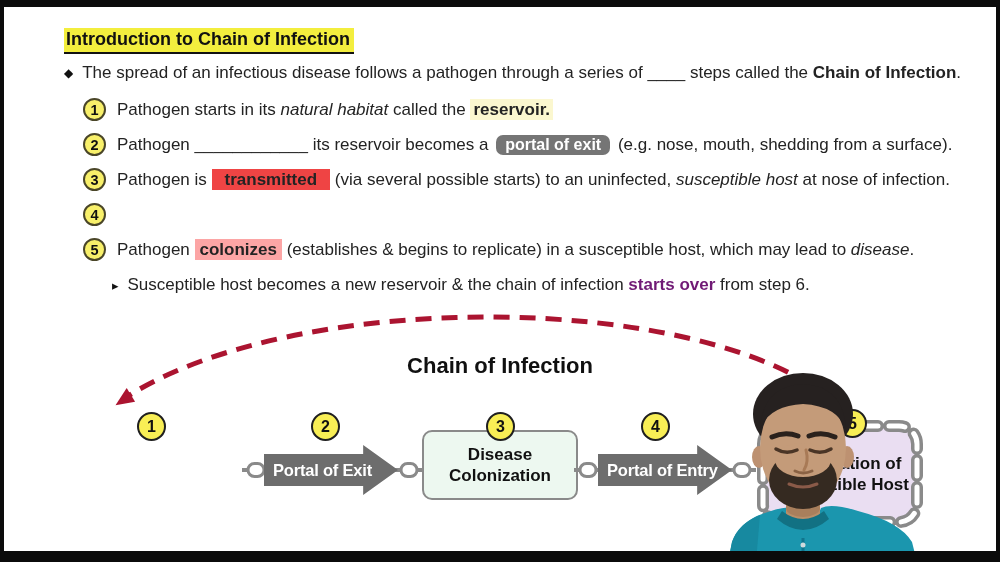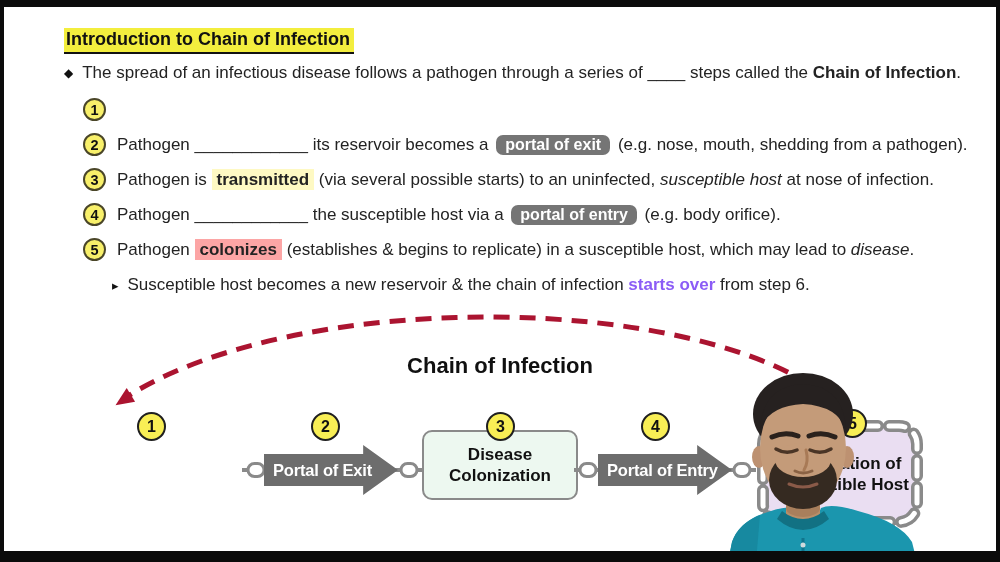--- a/index.html
+++ b/index.html
@@ -11,23 +11,23 @@
   .bar-bottom{left:0;top:551px;width:1000px;height:11px;}
   .bar-left{left:0;top:0;width:4px;height:562px;}
   .bar-right{left:996px;top:0;width:4px;height:562px;}
 
   
   .row{position:absolute;display:flex;align-items:center;font-size:17px;white-space:nowrap;color:#232323;}
   .seg{white-space:pre;}
   .b{font-weight:700;}
   .i{font-style:italic;}
   .hly{background:#fbf7cf;font-weight:700;padding:1px 3px;}
-  .hlg{background:#fef9c3;font-weight:700;padding:1px 5px;}
+  .hlg{background:#ef4444;font-weight:700;padding:1px 13px;}
   .hlp{background:#fca5a5;font-weight:700;padding:1px 5px;}
-  .red{color:#8b5cf6;font-weight:700;}
+  .red{color:#701a75;font-weight:700;}
   .badge{background:#757575;color:#fff;font-weight:700;border-radius:7px;
          padding:1px 9px 2px;margin:0 3px;font-size:16px;}
   .title-row{left:64px;top:28px;}
   .title-hl{background:#f3ee3e;font-weight:700;font-size:18px;color:#111;
             padding:1px 4px 2px 2px;border-bottom:2.5px solid #111;}
   .diamond{font-size:12px;margin-right:9px;color:#111;}
   .tri{font-size:13px;margin-right:9px;color:#111;}
   .lc{width:23px;height:23px;border-radius:50%;background:#f8f06a;border:2px solid #4a4628;
       display:flex;align-items:center;justify-content:center;font-weight:700;font-size:14.5px;
       color:#111;margin-right:11px;flex:0 0 auto;box-sizing:border-box;}
@@ -64,32 +64,32 @@
     <span class="title-hl">Introduction to Chain of Infection</span>
   </div>
 
   <div class="row" style="left:64px;top:63px;">
     <span class="diamond">◆</span>
     <span><span class="seg">The spread of an infectious disease follows a pathogen through a series of </span><span class="seg">____</span><span class="seg"> steps called the </span><span class="seg b">Chain of Infection</span><span class="seg">.</span></span>
   </div>
 
   <div class="row" style="left:83px;top:98px;">
     <span class="lc">1</span>
+    <span><span class="seg">Pathogen starts in its </span><span class="seg i">natural habitat</span><span class="seg"> called the </span><span class="seg hly">reservoir.</span></span>
   </div>
   <div class="row" style="left:83px;top:133px;">
     <span class="lc">2</span>
-    <span><span class="seg">Pathogen </span><span class="seg">____________</span><span class="seg"> its reservoir becomes a </span><span class="seg badge">portal of exit</span><span class="seg"> (e.g. nose, mouth, shedding from a pathogen).</span></span>
+    <span><span class="seg">Pathogen </span><span class="seg">____________</span><span class="seg"> its reservoir becomes a </span><span class="seg badge">portal of exit</span><span class="seg"> (e.g. nose, mouth, shedding from a surface).</span></span>
   </div>
   <div class="row" style="left:83px;top:168px;">
     <span class="lc">3</span>
     <span><span class="seg">Pathogen is </span><span class="seg hlg">transmitted</span><span class="seg"> (via several possible starts) to an uninfected, </span><span class="seg i">susceptible host</span><span class="seg"> at nose of infection.</span></span>
   </div>
   <div class="row" style="left:83px;top:203px;">
     <span class="lc">4</span>
-    <span><span class="seg">Pathogen </span><span class="seg">____________</span><span class="seg"> the susceptible host via a </span><span class="seg badge">portal of entry</span><span class="seg"> (e.g. body orifice).</span></span>
   </div>
   <div class="row" style="left:83px;top:238px;">
     <span class="lc">5</span>
     <span><span class="seg">Pathogen </span><span class="seg hlp">colonizes</span><span class="seg"> (establishes &amp; begins to replicate) in a susceptible host, which may lead to </span><span class="seg i">disease</span><span class="seg">.</span></span>
   </div>
 
   <div class="row" style="left:112px;top:275px;">
     <span class="tri">▸</span>
     <span><span class="seg">Susceptible host becomes a new reservoir &amp; the chain of infection </span><span class="seg red">starts over</span><span class="seg"> from step 6.</span></span>
   </div>

